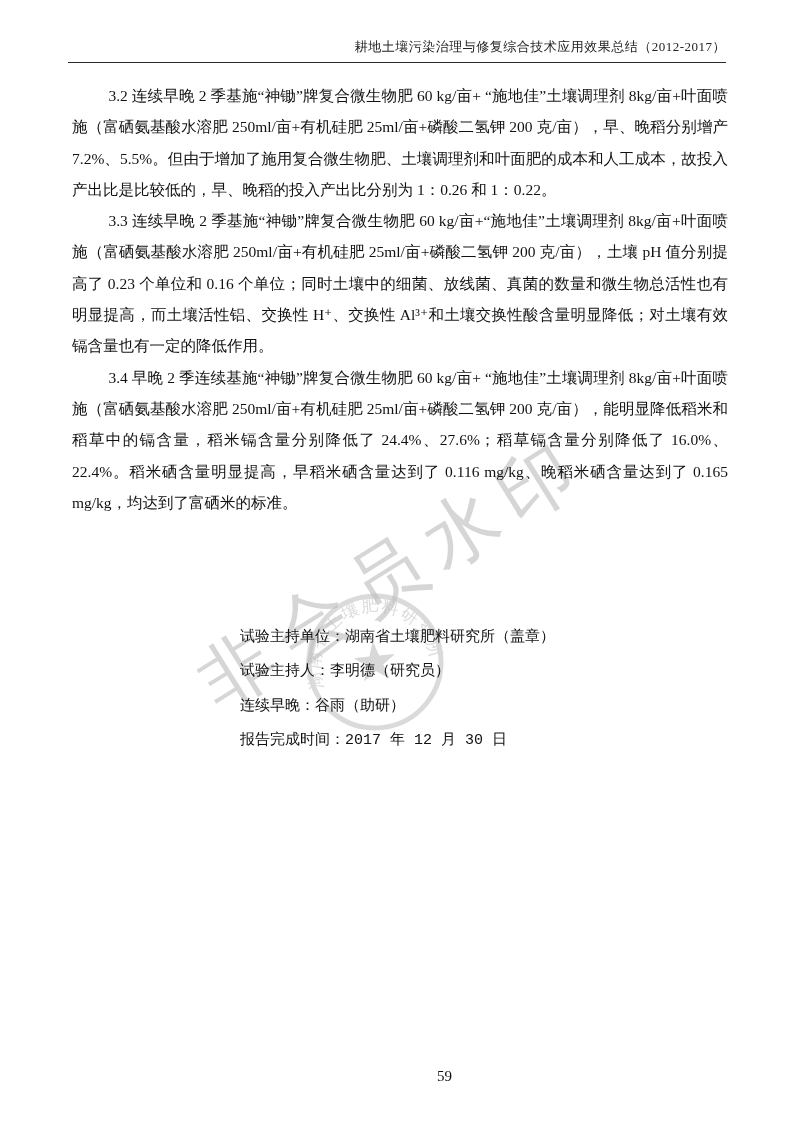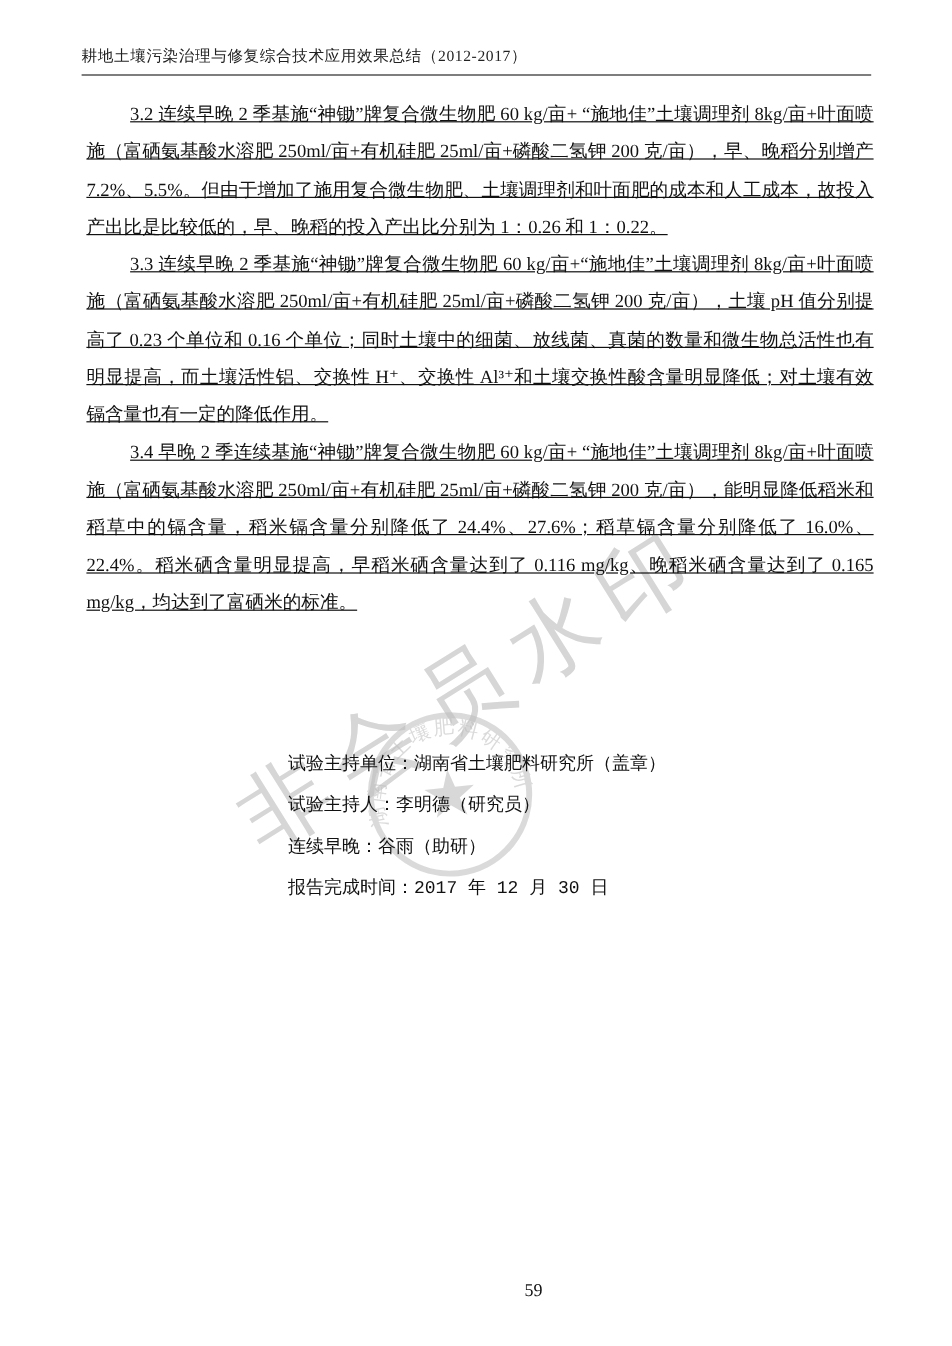--- a/index.html
+++ b/index.html
@@ -9,37 +9,37 @@
     font-family:"Liberation Serif","DejaVu Serif",serif;
     color:#111;
     position:relative;
     overflow:hidden;
   }
   .page{position:absolute;inset:0;}
 
   
   .header{
     position:absolute;top:38px;left:68px;width:658px;
-    text-align:left;
+    text-align:right;
     font-size:13px;
     color:#222;
     letter-spacing:0.5px;
     padding-bottom:6px;
     border-bottom:1.5px solid #2a2a2a;
   }
 
   
   .body-text{
     position:absolute;top:80px;left:72px;width:656px;
     font-size:15.5px;
     line-height:31.3px;
     text-align:justify;
     z-index:3;
   }
-  .body-text p{margin:0;text-indent:2.35em;text-decoration:underline;}
+  .body-text p{margin:0;text-indent:2.35em;}
 
   
   .signature{
     position:absolute;top:621px;left:240px;
     font-size:15px;
     line-height:34.4px;
     z-index:3;
     white-space:nowrap;
     font-family:Liberation Mono, monospace;
   }

